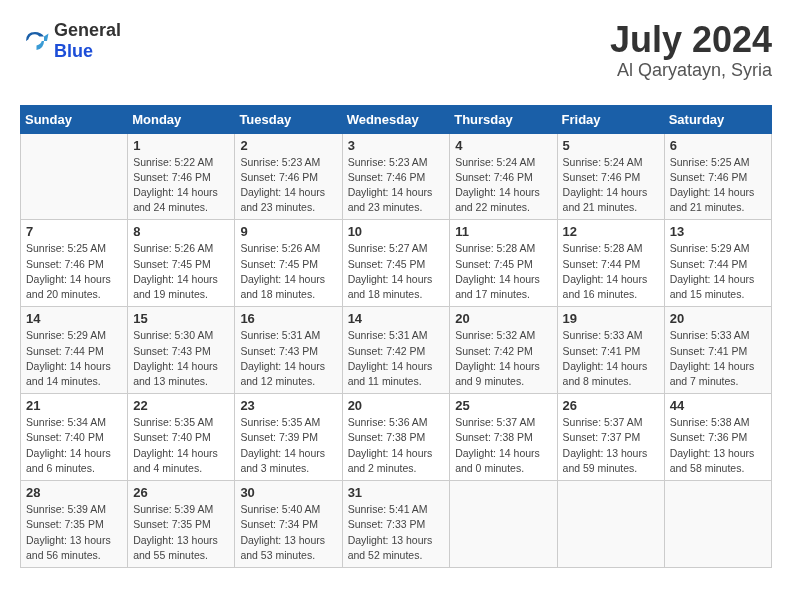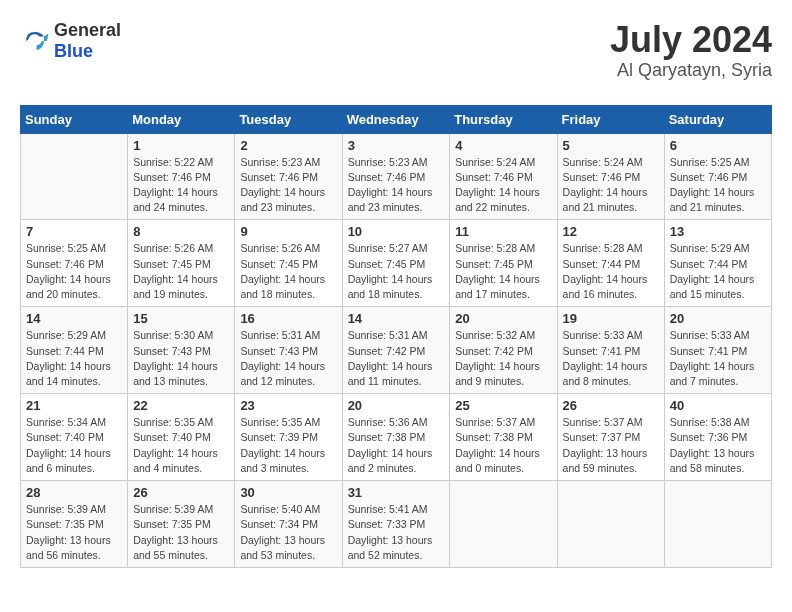--- a/index.html
+++ b/index.html
@@ -207,21 +207,21 @@
         </td>
         <td>
           <span class="day-number">25</span>
           <div class="day-info">Sunrise: 5:37 AM<br>Sunset: 7:38 PM<br>Daylight: 14 hours<br>and 0 minutes.</div>
         </td>
         <td>
           <span class="day-number">26</span>
           <div class="day-info">Sunrise: 5:37 AM<br>Sunset: 7:37 PM<br>Daylight: 13 hours<br>and 59 minutes.</div>
         </td>
         <td>
-          <span class="day-number">40</span>
+          <span class="day-number">44</span>
           <div class="day-info">Sunrise: 5:38 AM<br>Sunset: 7:36 PM<br>Daylight: 13 hours<br>and 58 minutes.</div>
         </td>
       </tr>
       <tr>
         <td>
           <span class="day-number">28</span>
           <div class="day-info">Sunrise: 5:39 AM<br>Sunset: 7:35 PM<br>Daylight: 13 hours<br>and 56 minutes.</div>
         </td>
         <td>
           <span class="day-number">26</span>

